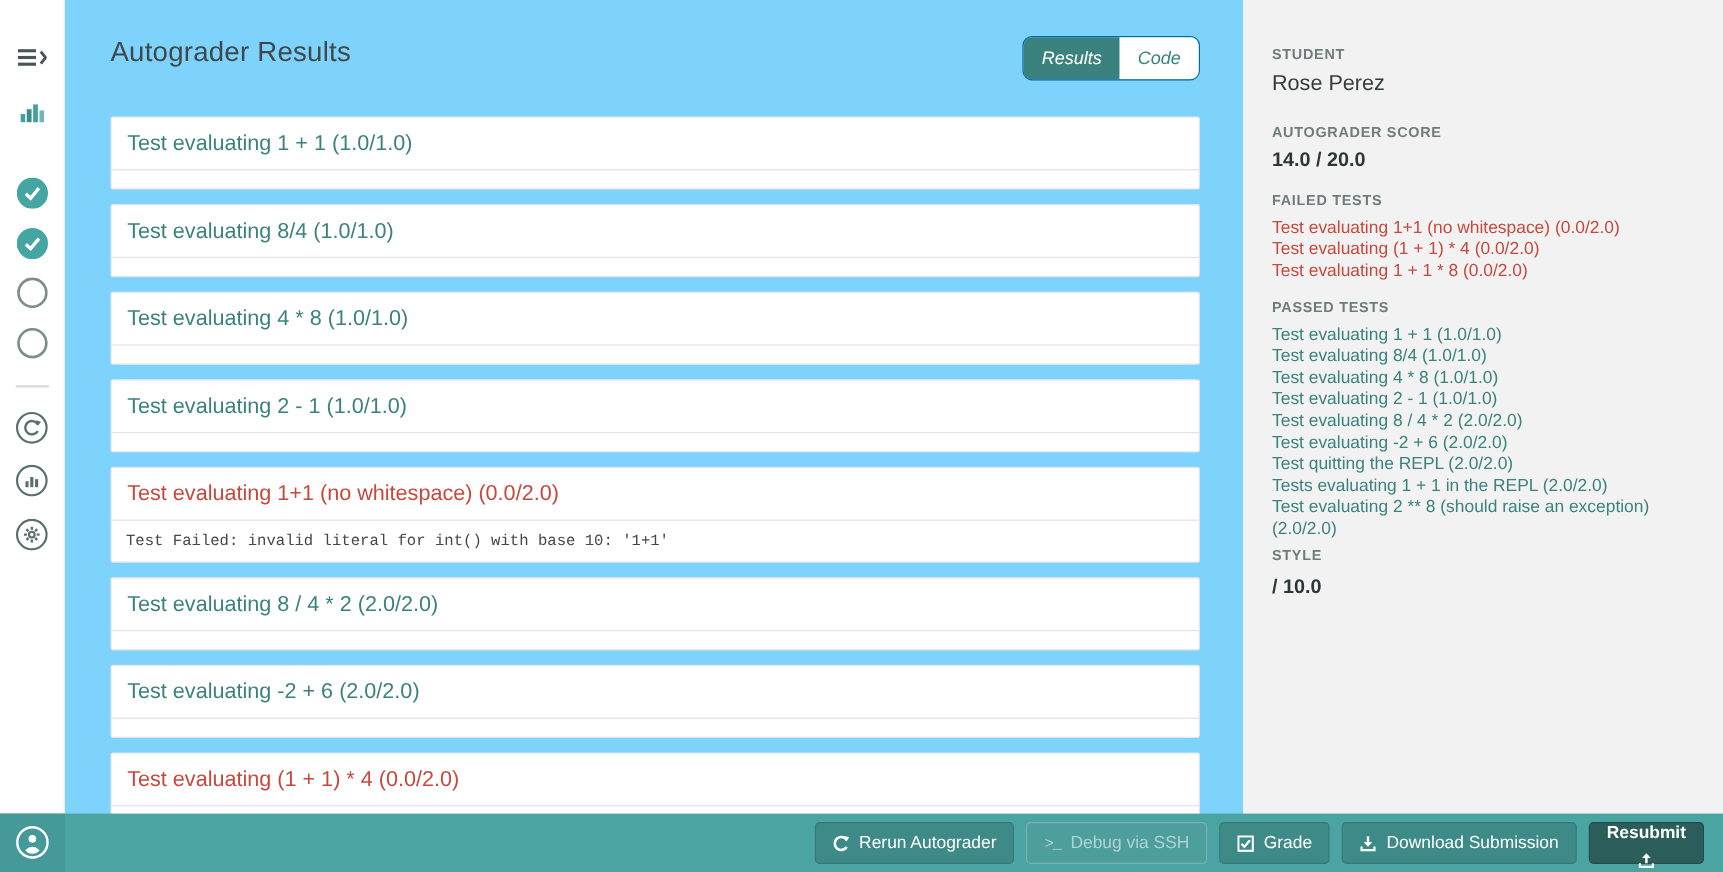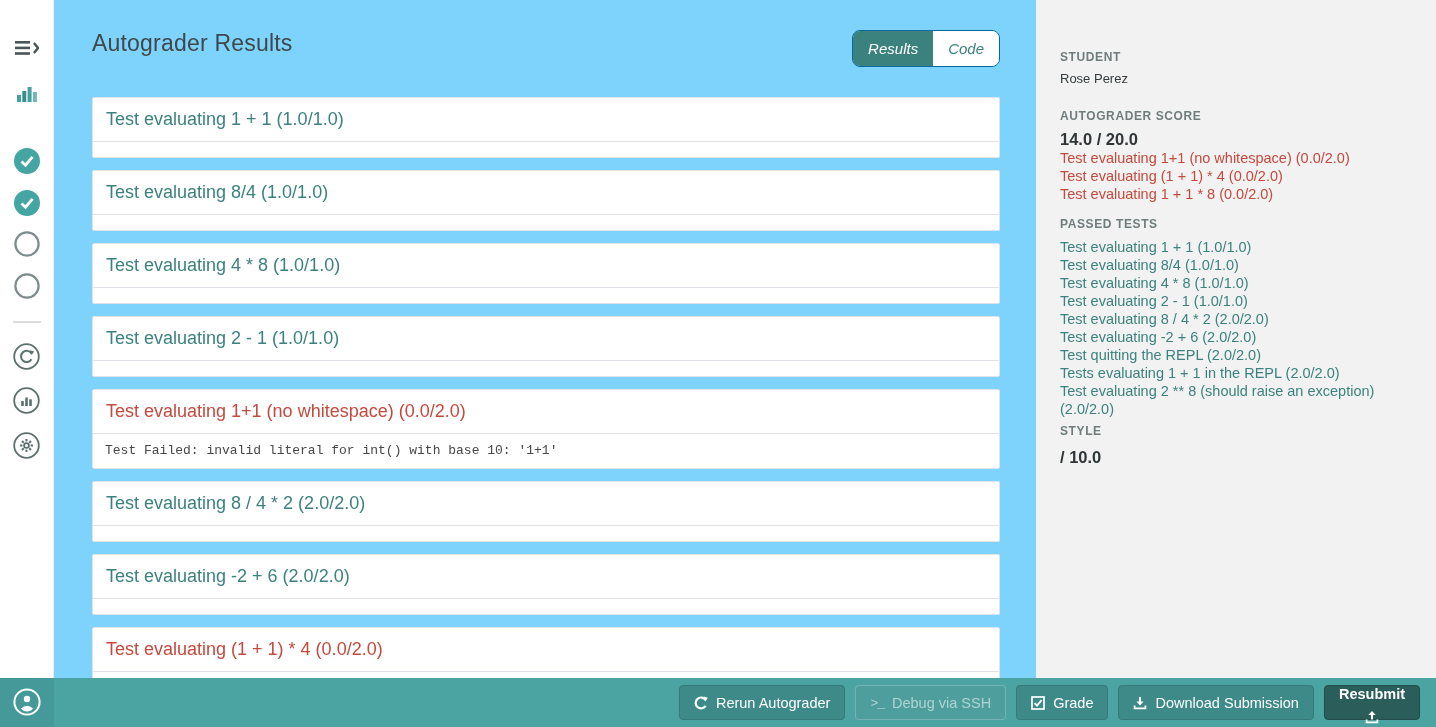--- a/index.html
+++ b/index.html
@@ -46,22 +46,22 @@
 
   
   .panel {
     position: absolute; right: 0; top: 0; bottom: 0; width: 400px;
     background: #f2f2f2; padding: 38px 28px 0 24px; z-index: 4;
   }
   .panel-label {
     font-size: 12px; font-weight: bold; color: #6e7d7c;
     letter-spacing: .6px; margin: 15px 0 7px;
   }
-  .panel-label.first { margin-top: 12px; }
-  .student-name { font-size: 13px; color: #333b3d; }
+  .panel-label.first { margin-top: 0; }
+  .student-name { font-size: 18px; color: #333b3d; }
   .score-value { font-size: 16.5px; font-weight: bold; color: #2e3638; margin-top: 2px; }
   .panel ul { list-style: none; }
   .panel li { font-size: 14.5px; line-height: 18px; }
   .failed-list li { color: #c6493d; }
   .passed-list li { color: #3b827f; }
   .style-value { font-size: 16.5px; font-weight: bold; color: #2e3638; margin-top: 10px; }
 
   
   .footer {
     position: absolute; left: 0; right: 0; bottom: 0; height: 49px;
@@ -202,20 +202,21 @@
     </div>
 </main>
 
 <aside class="panel">
   <div class="panel-label first">STUDENT</div>
   <div class="student-name">Rose Perez</div>
 
   <div class="panel-label" style="margin-top:23px;">AUTOGRADER SCORE</div>
   <div class="score-value">14.0 / 20.0</div>
 
+  <div class="panel-label" style="margin-top:17px;">FAILED TESTS</div>
   <ul class="failed-list">
       <li>Test evaluating 1+1 (no whitespace) (0.0/2.0)</li>
       <li>Test evaluating (1 + 1) * 4 (0.0/2.0)</li>
       <li>Test evaluating 1 + 1 * 8 (0.0/2.0)</li>
     </ul>
 
   <div class="panel-label" style="margin-top:14px;">PASSED TESTS</div>
   <ul class="passed-list">
       <li>Test evaluating 1 + 1 (1.0/1.0)</li>
       <li>Test evaluating 8/4 (1.0/1.0)</li>

